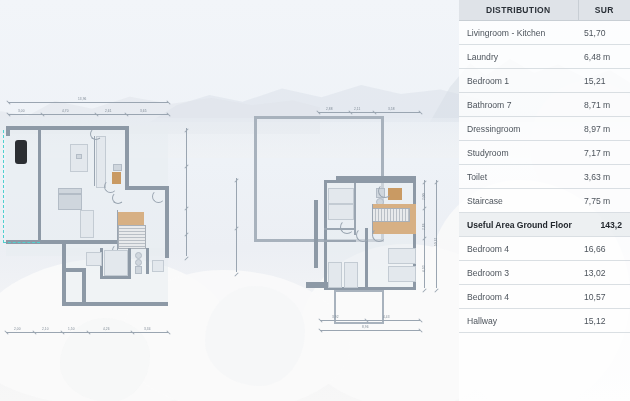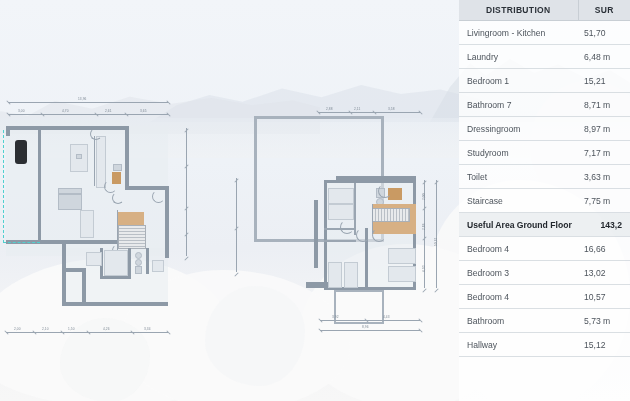--- a/index.html
+++ b/index.html
@@ -367,24 +367,20 @@
           </tr>
           <tr>
             <td>Bedroom 3</td>
             <td class="val">13,02</td>
           </tr>
           <tr>
             <td>Bedroom 4</td>
             <td class="val">10,57</td>
           </tr>
           <tr>
-            <td>Bathroom</td>
-            <td class="val">5,73 m</td>
-          </tr>
-          <tr>
             <td>Hallway</td>
             <td class="val">15,12</td>
           </tr>
         </tbody>
     </table>
   </div>
 
 </div>
 
 </body></html>

